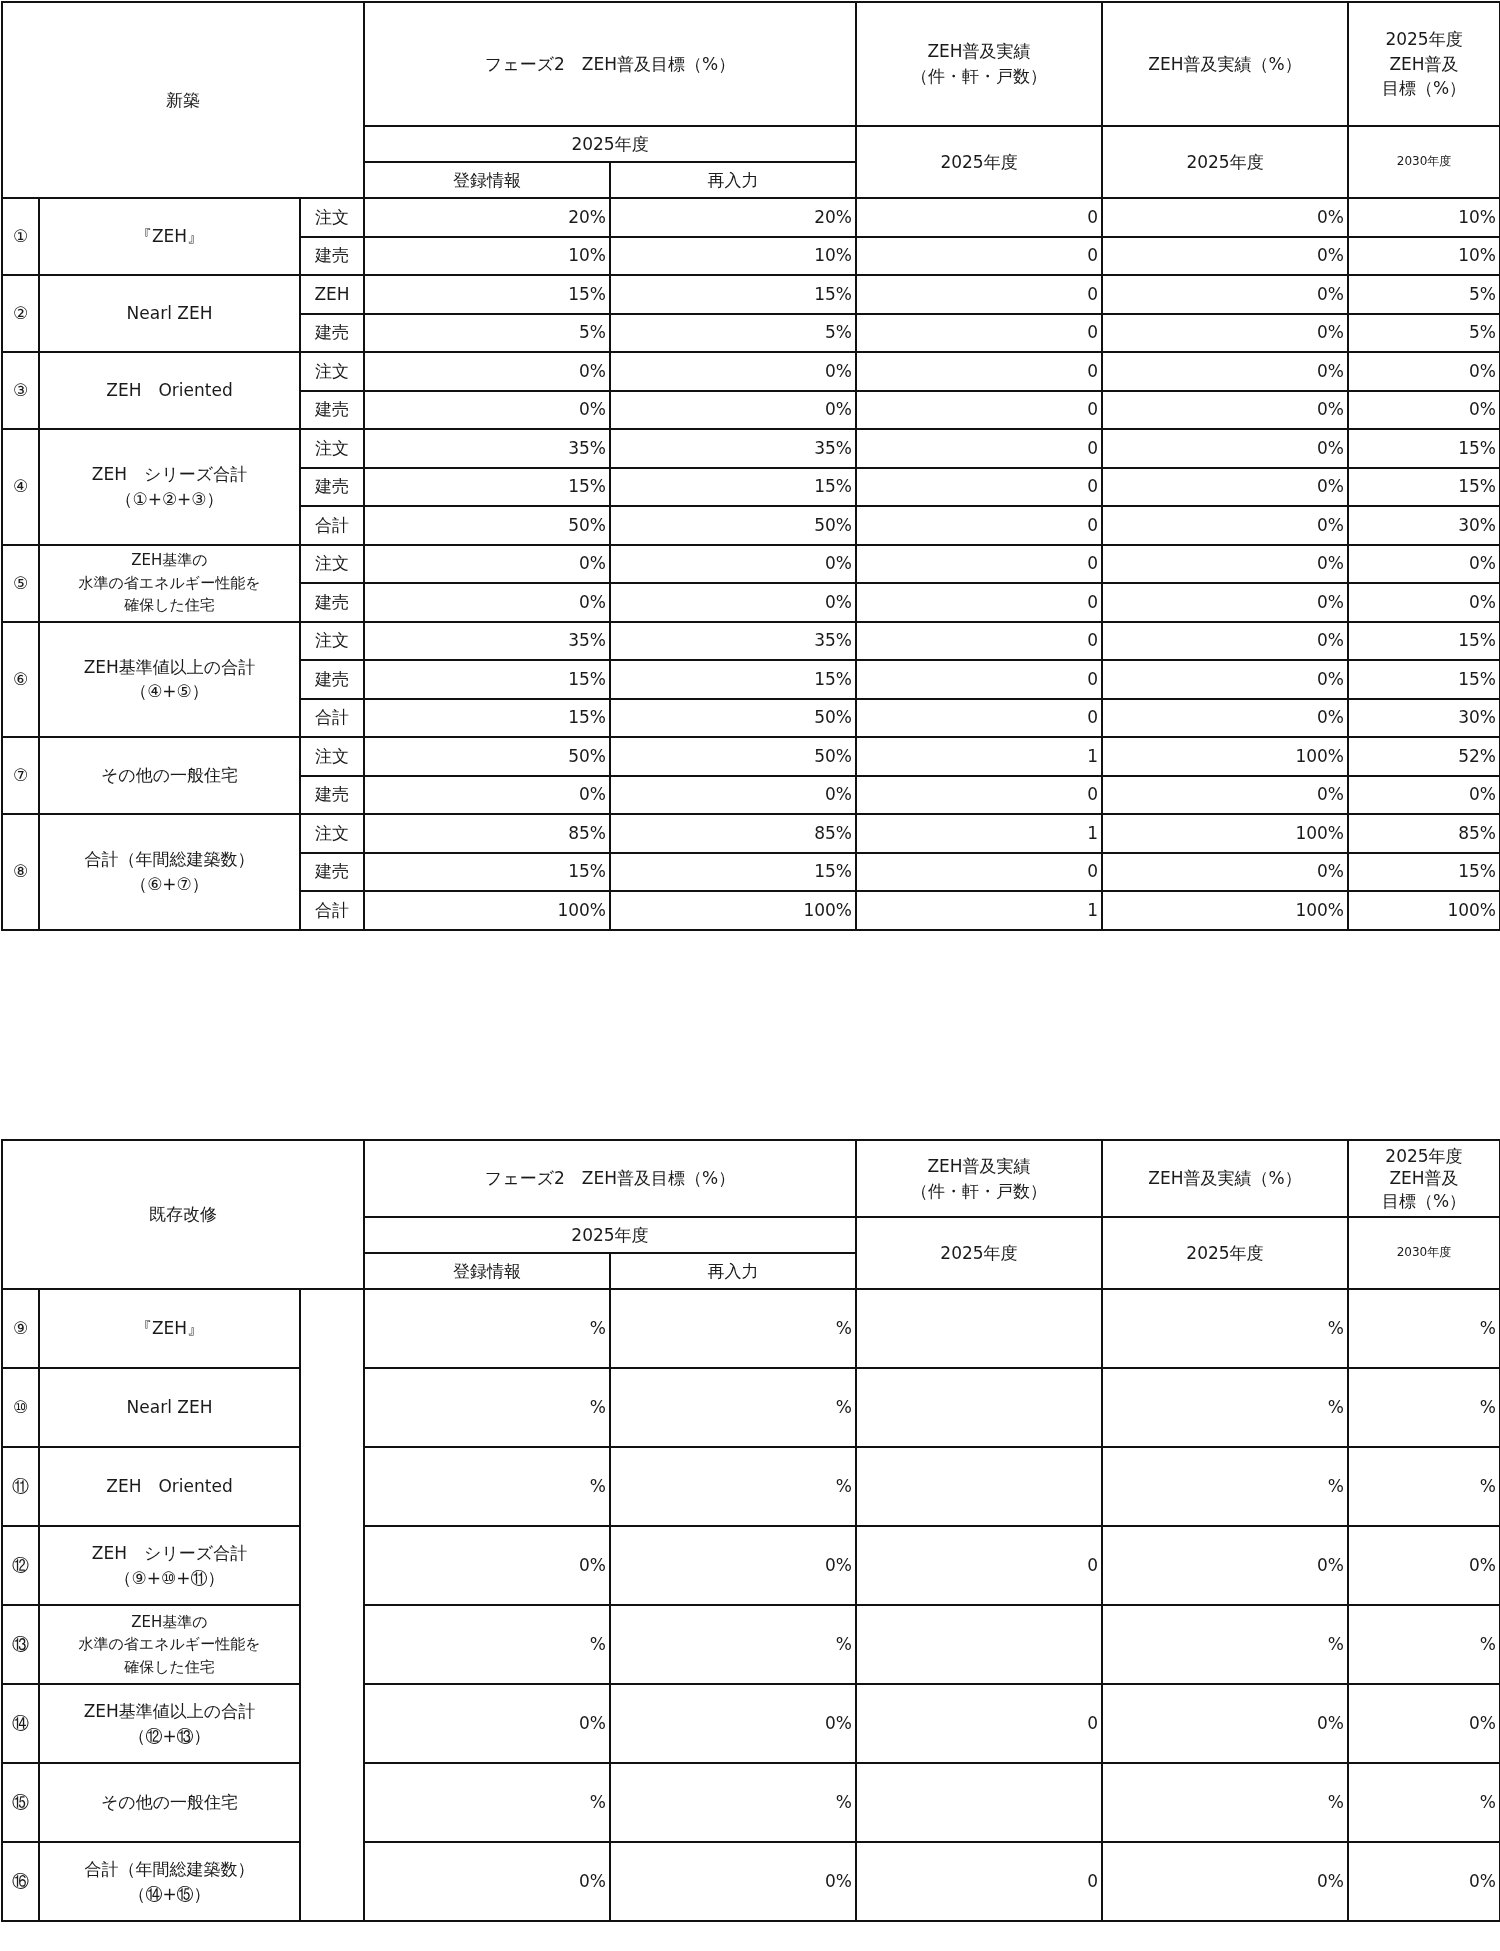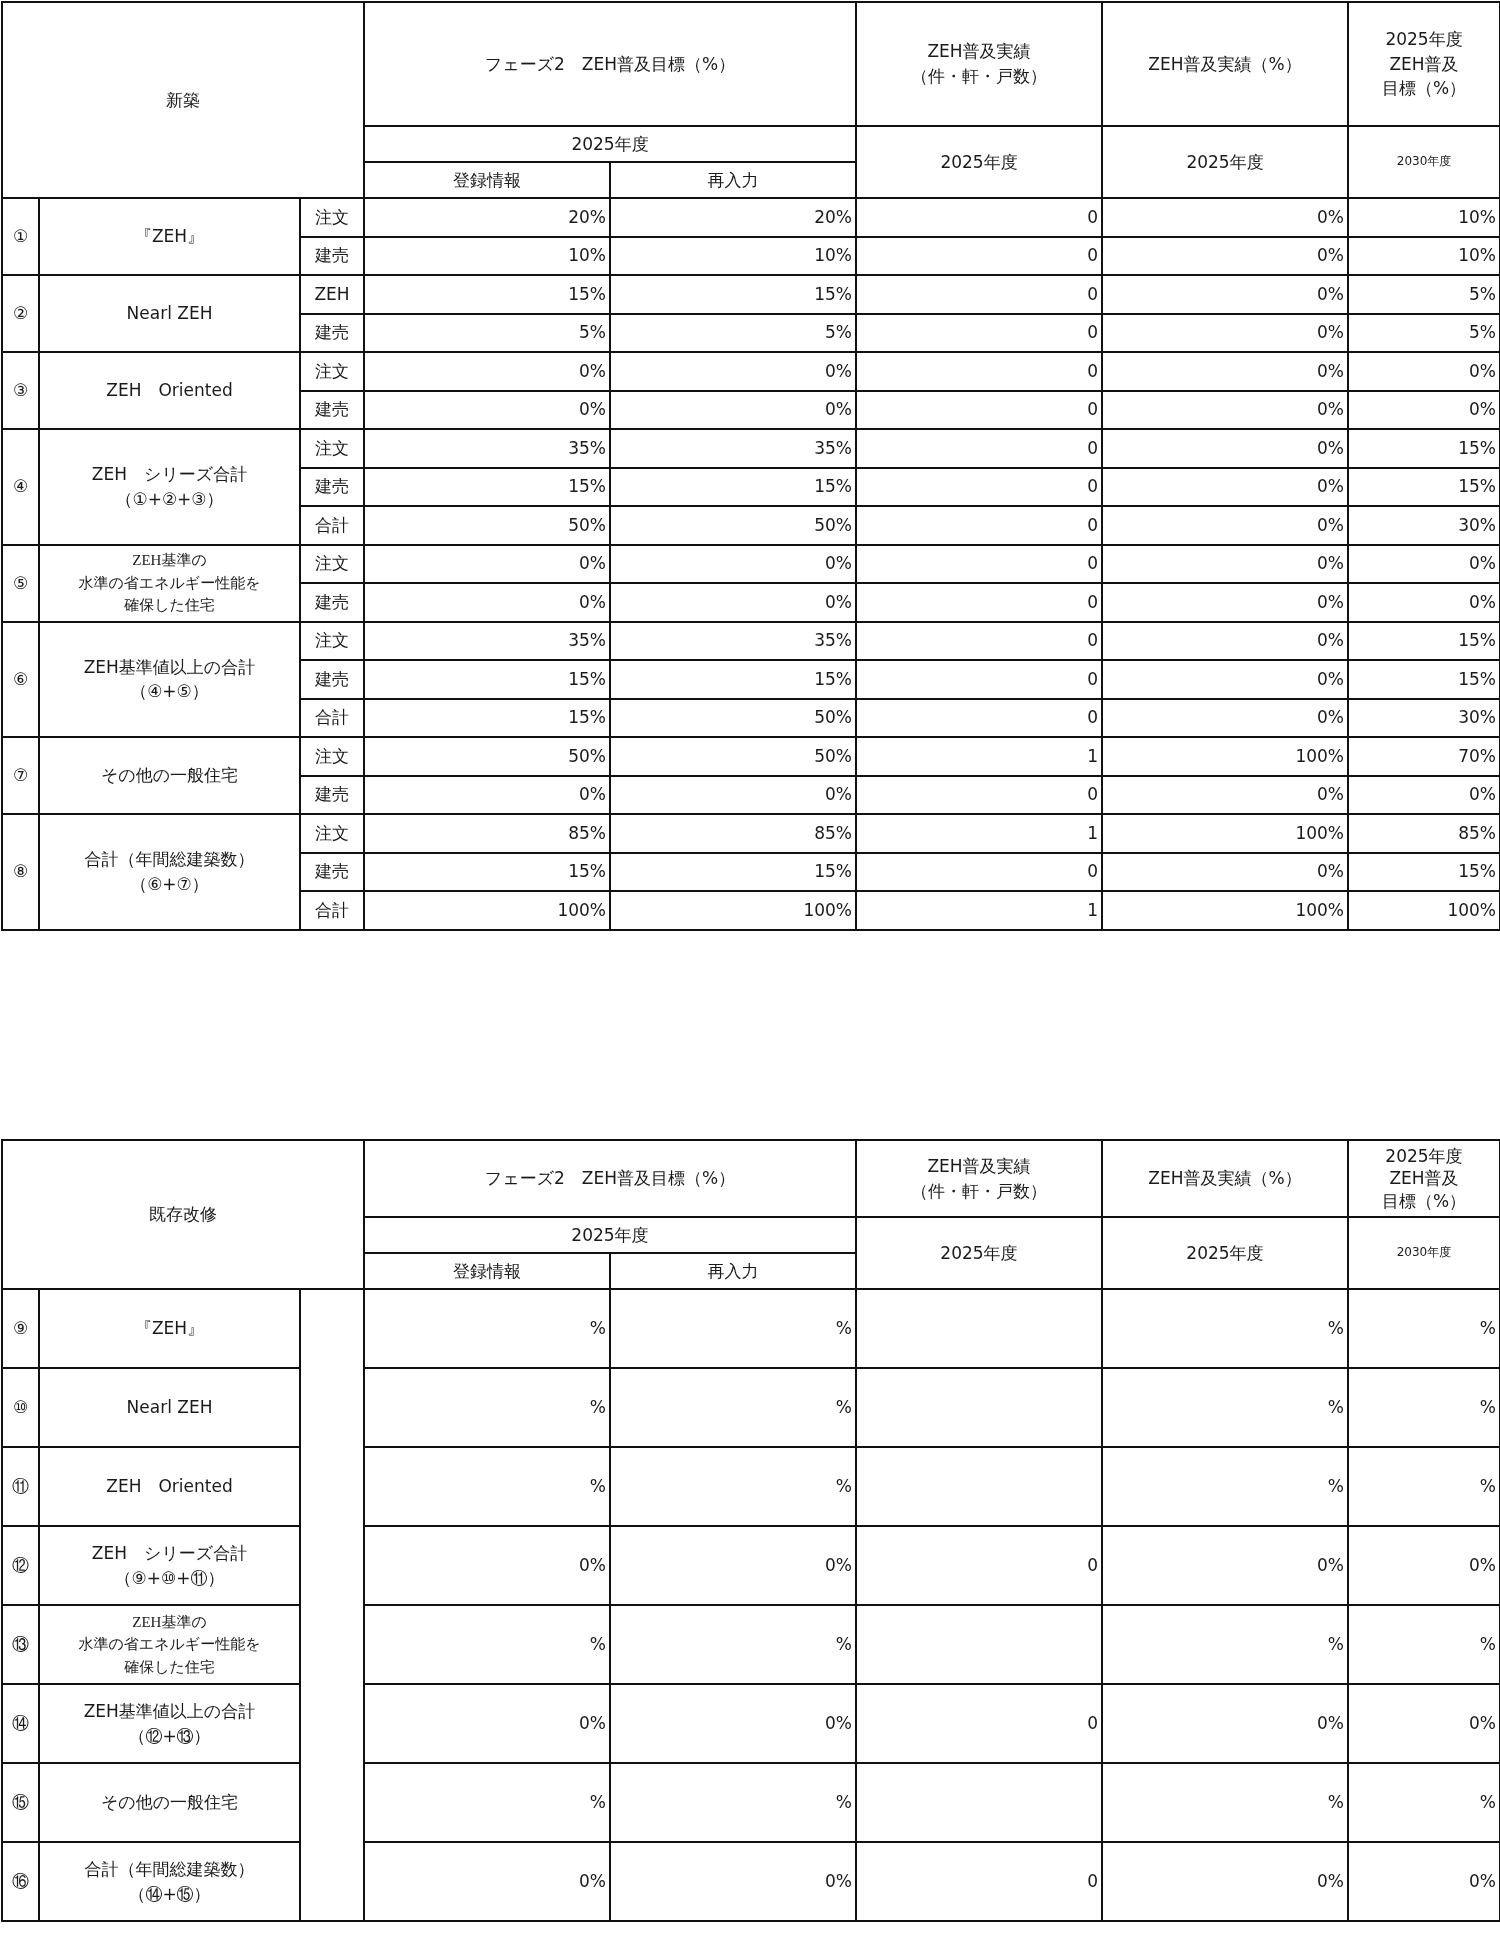--- a/index.html
+++ b/index.html
@@ -3,21 +3,21 @@
 <meta charset="utf-8">
 <style>
   html, body { margin: 0; padding: 0; background: #ffffff; }
   body { width: 1500px; height: 1951px; position: relative; overflow: hidden;
          font-family: "DejaVu Sans", "Liberation Sans", sans-serif; color: #1a1a1a; }
   table { border-collapse: collapse; table-layout: fixed; position: absolute; left: 1px; width: 1498px; }
   td { border: 2px solid #111; padding: 0 4px; font-size: 17px; text-align: center; vertical-align: middle;
        line-height: 1.45; overflow: hidden; white-space: pre-line; }
   td.num { text-align: right; padding-right: 3px; }
   td.small { font-size: 12px; }
-  td.label-sm { font-size: 15px; line-height: 1.5; font-family: Liberation Serif, serif; }
+  td.label-sm { font-size: 15px; line-height: 1.5; }
   #t1 { top: 1px; }
   #t2 { top: 1139px; }
   #t1 .h1 { height: 124px; }
   #t1 .h2, #t1 .h3 { height: 36px; }
   #t1 .dr td { height: 36.5px; }
   #t2 .h1 { height: 77px; }
   #t2 .h2, #t2 .h3 { height: 36px; }
   #t2 .dr td { height: 77px; }
 </style>
 </head>
@@ -184,21 +184,21 @@
         <td class="num">30%</td>
       </tr>
       <tr class="dr">
         <td rowspan="2">⑦</td>
         <td rowspan="2">その他の一般住宅</td>
         <td>注文</td>
         <td class="num">50%</td>
         <td class="num">50%</td>
         <td class="num">1</td>
         <td class="num">100%</td>
-        <td class="num">70%</td>
+        <td class="num">52%</td>
       </tr>
       <tr class="dr">
         <td>建売</td>
         <td class="num">0%</td>
         <td class="num">0%</td>
         <td class="num">0</td>
         <td class="num">0%</td>
         <td class="num">0%</td>
       </tr>
       <tr class="dr">

